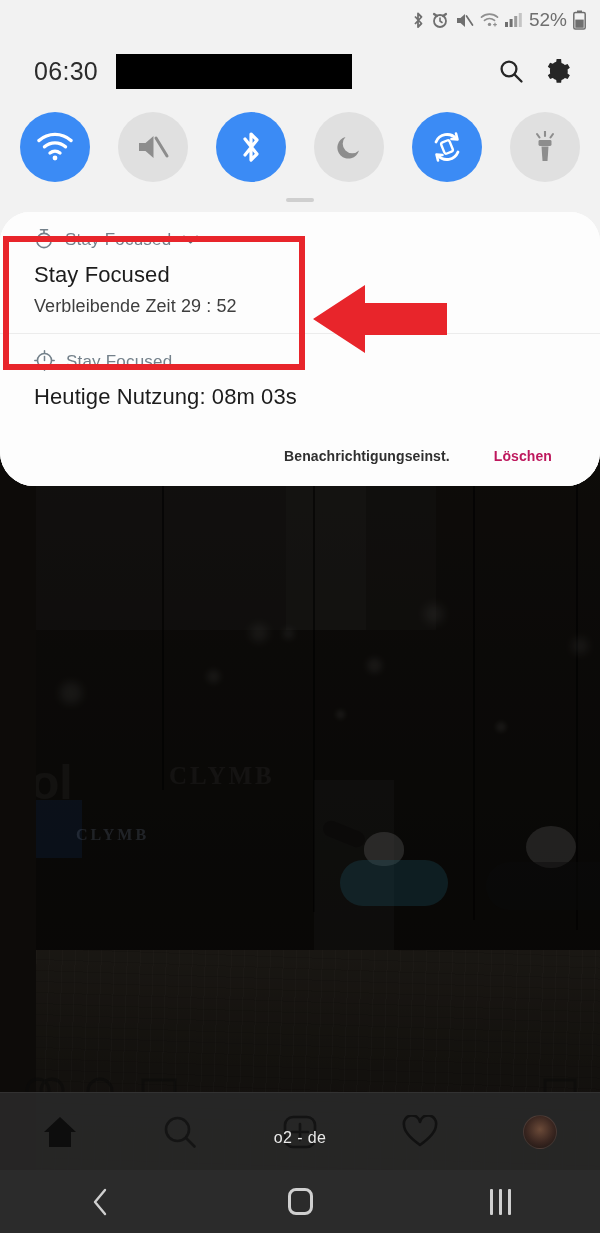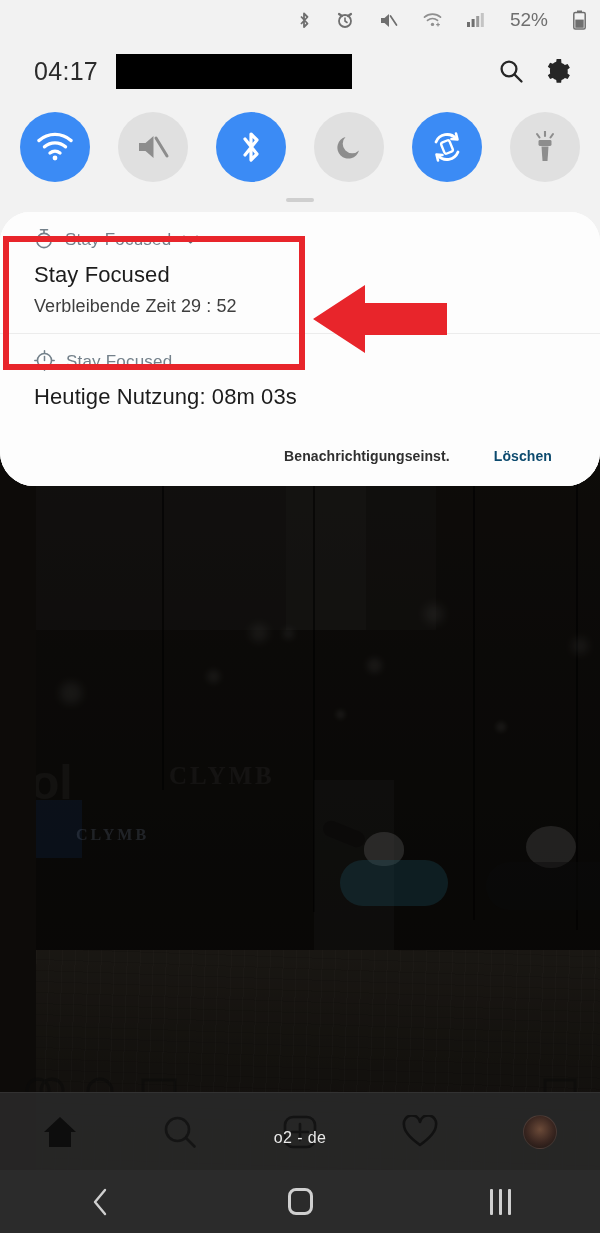--- a/index.html
+++ b/index.html
@@ -51,21 +51,21 @@
     position:absolute; left:0; top:0; width:600px;
     background:#f2f2f2;
     border-bottom-left-radius:34px;
     border-bottom-right-radius:34px;
     overflow:hidden;
   }
 
   
   #statusbar {
     height:40px; display:flex; align-items:center; justify-content:flex-end;
-    padding-right:14px; gap:25px; color:#7d7d7d;
+    padding-right:14px; gap:6px; color:#7d7d7d;
   }
   #statusbar .sicon { display:flex; align-items:center; }
   #statusbar .pct { font-size:19px; color:#6f6f6f; margin-left:1px; letter-spacing:0; }
 
   
   #shadeheader {
     height:62px; display:flex; align-items:center; padding:0 20px 0 34px;
   }
   #clock { font-size:25px; color:#2b2b2b; letter-spacing:0.3px; }
   #redact { width:236px; height:35px; background:#000; margin-left:18px; }
@@ -93,21 +93,21 @@
   .notif .nbody  { font-size:18px; color:#3e3e3e; margin-top:8px; letter-spacing:0.1px; }
   .ndivider { height:1px; background:#ececec; margin:0 0 0 0; }
 
   #notifooter {
     background:#fdfdfd;
     height:60px; display:flex; align-items:center; justify-content:flex-end;
     gap:44px; padding-right:48px;
   }
   #notifooter .fbtn { font-size:14px; font-weight:bold; letter-spacing:0.1px; }
   #notifooter .fbtn.primary { color:#2f2f2f; }
-  #notifooter .fbtn.dim { color:#0c4a6e; }
+  #notifooter .fbtn.dim { color:#be185d; }
 
   
   #redbox {
     position:absolute; left:3px; top:236px; width:302px; height:134px;
     border:6px solid #e8252b; pointer-events:none;
   }
   #redarrow { position:absolute; left:313px; top:283px; }
 
   
   #appbar {
@@ -243,21 +243,21 @@
     <span class="sicon">
       <svg width="13" height="20" viewBox="0 0 13 20">
           <rect x="4" y="0.5" width="5" height="2.2" fill="#6f6f6f"></rect>
           <rect x="0.8" y="2.6" width="11.4" height="16.4" rx="1.5" fill="none" stroke="#6f6f6f" stroke-width="1.5"></rect>
           <rect x="2.3" y="9.6" width="8.4" height="8.2" fill="#6f6f6f"></rect>
         </svg>
     </span>
   </div>
 
   <div id="shadeheader">
-    <span id="clock">04:17</span>
+    <span id="clock">06:30</span>
     <span id="redact"></span>
     <span id="headerspacer"></span>
     <span class="hbtn">
       <svg width="28" height="28" viewBox="0 0 28 28">
           <circle cx="12" cy="12" r="7.4" fill="none" stroke="#262626" stroke-width="2.3"></circle>
           <path d="M17.4 17.4 L24.5 24.5" stroke="#262626" stroke-width="2.3" stroke-linecap="round"></path>
         </svg>
     </span>
     <span class="hbtn">
       <svg width="27" height="27" viewBox="0 0 24 24">

